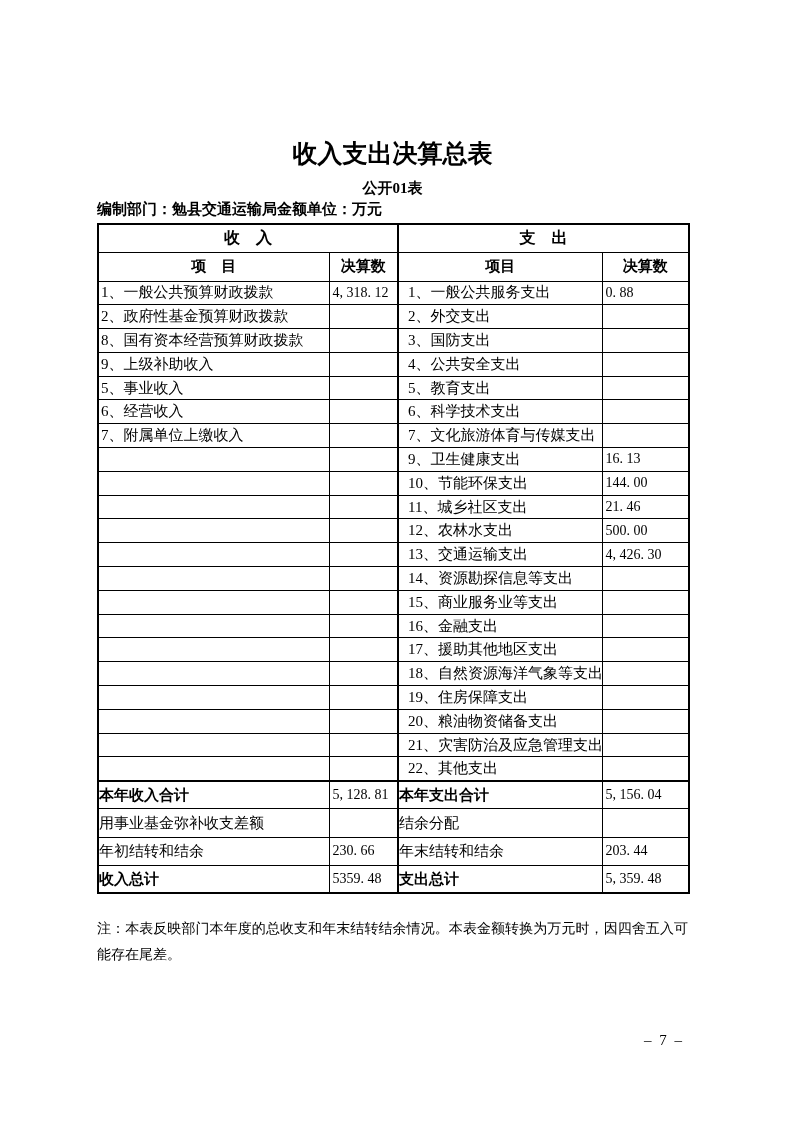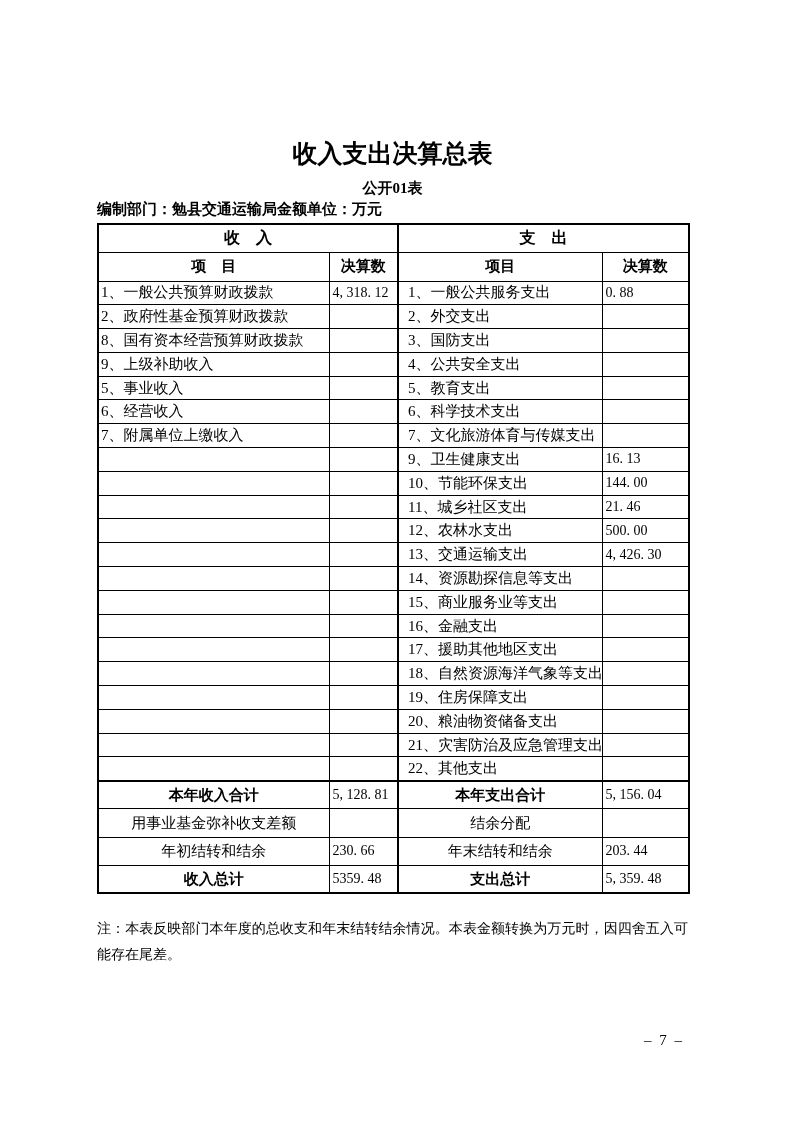--- a/index.html
+++ b/index.html
@@ -77,21 +77,21 @@
   tr.sum-row td {
     height: 28.2px;
     font-size: 15px;
     line-height: 1;
   }
   .mid { border-left: 2px solid #000 !important; }
   .top-sep { border-top: 2px solid #000 !important; }
   .c-li { text-align: left; padding: 0 2px 0 2px; }
   .c-ri { text-align: left; padding: 0 2px 0 9px; }
   .c-lv, .c-rv { text-align: left; padding: 0 3px; font-size: 14px !important; }
-  tr.sum-row .c-li, tr.sum-row .c-ri { text-align: center; padding: 0; margin-top: 32px; }
+  tr.sum-row .c-li, tr.sum-row .c-ri { padding: 0; margin-top: 32px; }
   tr.sum-row.emph .c-li, tr.sum-row.emph .c-ri { font-weight: bold; }
   .note {
     margin: 22px 0 0 0;
     font-size: 14px;
     line-height: 26px;
     text-align: justify;
   }
   .page-number {
     position: absolute;
     top: 1032px;

